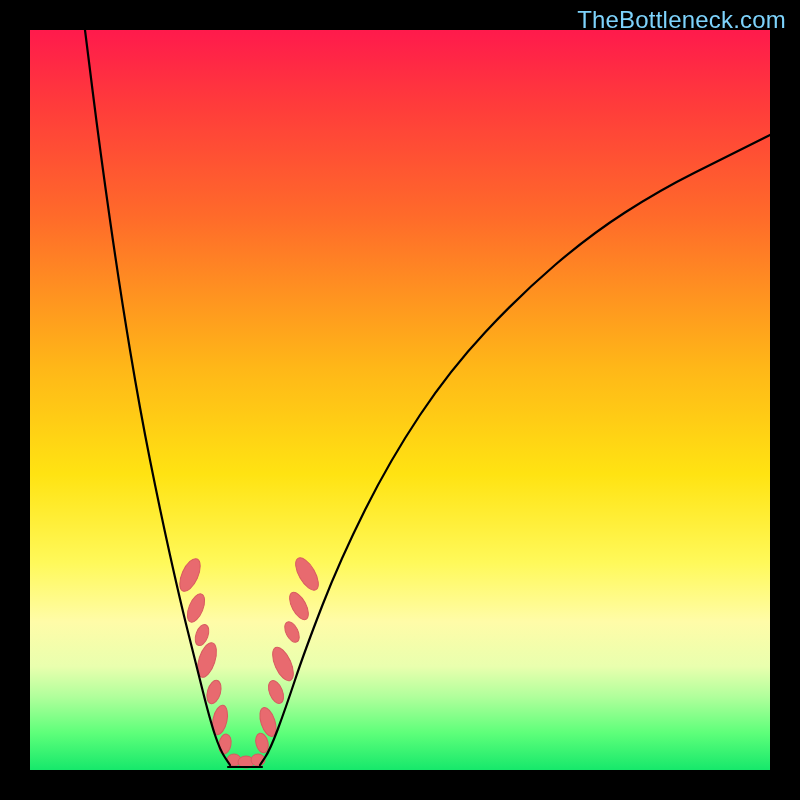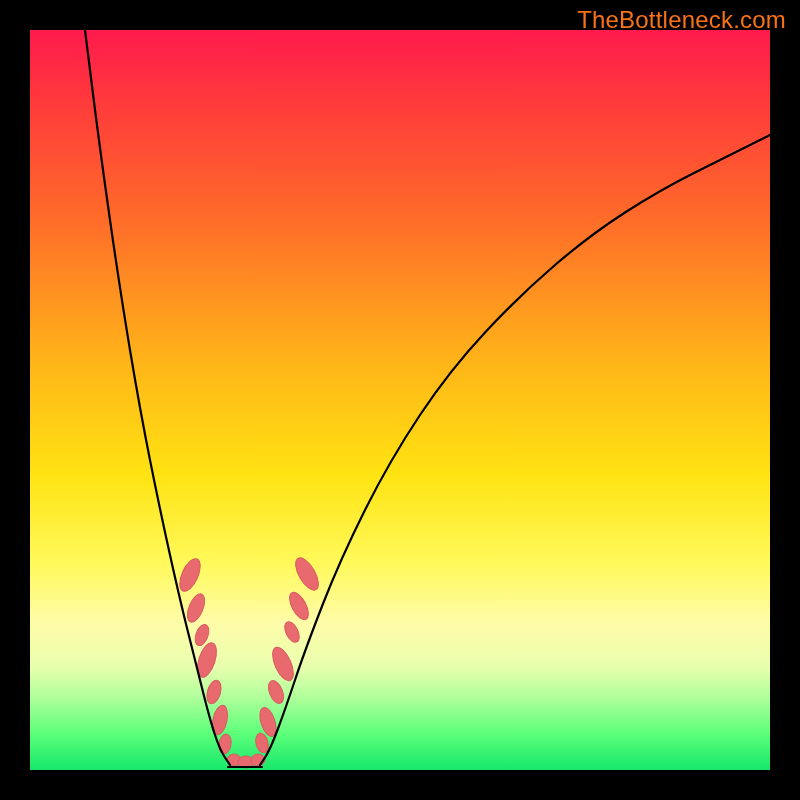--- a/index.html
+++ b/index.html
@@ -27,21 +27,21 @@
       #fffca8 80%,
       #e9ffae 86%,
       #b2ff9c 90%,
       #5eff7a 95%,
       #16e86b 100%);
   }
   .watermark {
     position: absolute;
     top: 6px;
     right: 14px;
-    color: #f97316;
+    color: #7dd3fc;
     font-size: 24px;
     letter-spacing: 0.2px;
     font-weight: 500;
   }
   svg.chart {
     position: absolute;
     left: 30px;
     top: 30px;
     width: 740px;
     height: 740px;

